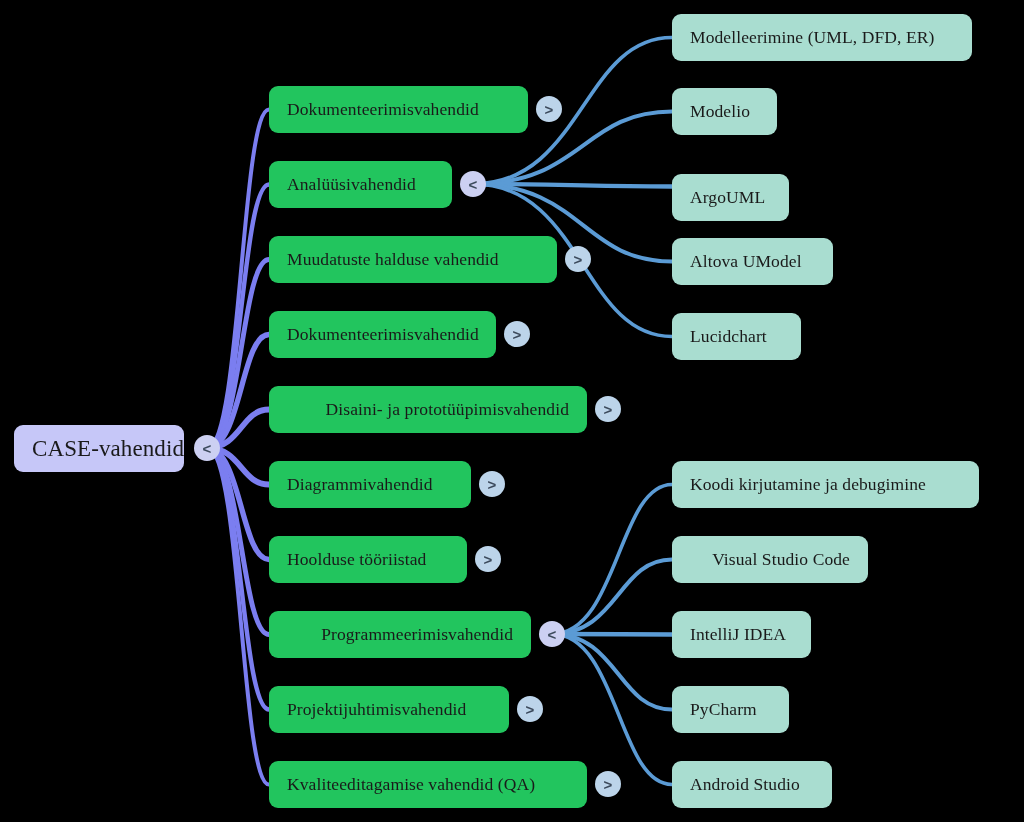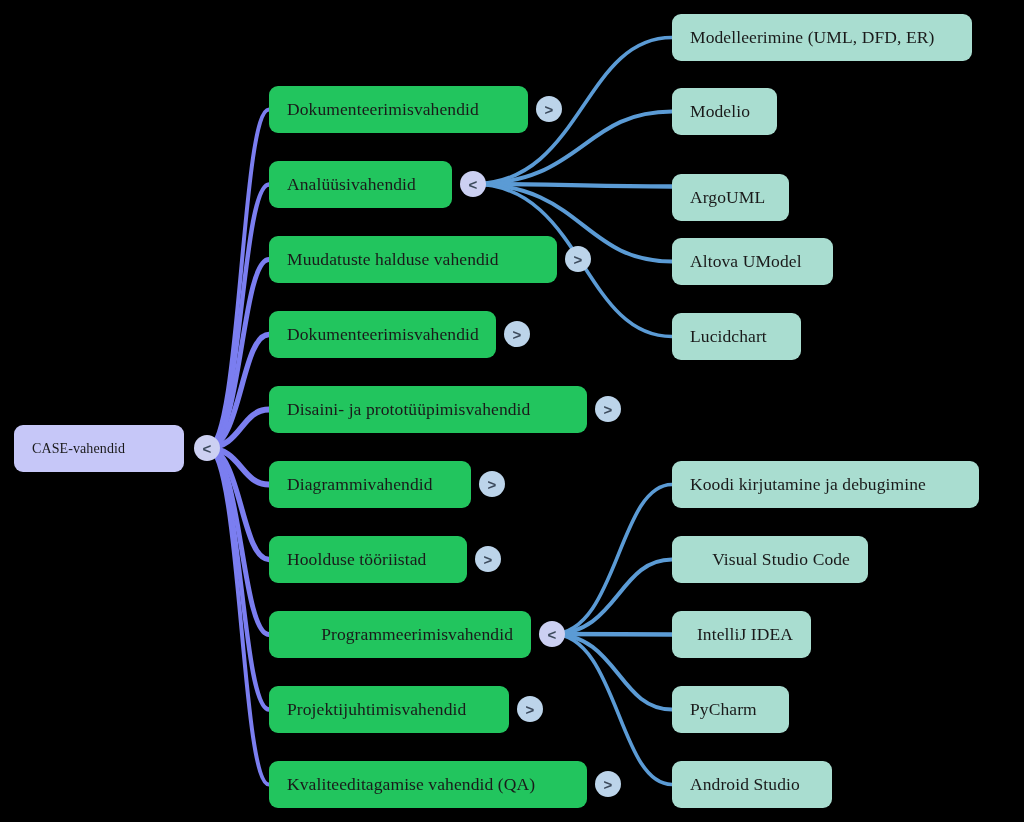--- a/index.html
+++ b/index.html
@@ -31,21 +31,21 @@
     border-radius: 9px;
     padding: 4px 18px;
     color: #1a1a1a;
     font-size: 17.5px;
     line-height: 1.1;
     white-space: nowrap;
     letter-spacing: 0.1px;
   }
   .node.root {
     background: #c6c7f8;
-    font-size: 14px;
+    font-size: 23px;
   }
   .node.branch {
     background: #22c55e;
   }
   .node.leaf {
     background: #a9ddd0;
   }
   .toggle {
     position: absolute;
     width: 26px;
@@ -122,21 +122,21 @@
         <span>Lucidchart</span>
       </div>
       <div class="node branch" style="left: 269px; top: 236px; width: 288px; height: 47px; text-align: right;">
         <span>Muudatuste halduse vahendid</span>
       </div>
       <div class="toggle collapsed" style="left: 565px; top: 246px;">&gt;</div>
       <div class="node branch" style="left: 269px; top: 311px; width: 227px; height: 47px;">
         <span>Dokumenteerimisvahendid</span>
       </div>
       <div class="toggle collapsed" style="left: 504px; top: 321px;">&gt;</div>
-      <div class="node branch" style="left: 269px; top: 386px; width: 318px; height: 47px;">
+      <div class="node branch" style="left: 269px; top: 386px; width: 318px; height: 47px; justify-content: flex-end;">
         <span>Disaini- ja prototüüpimisvahendid</span>
       </div>
       <div class="toggle collapsed" style="left: 595px; top: 396px;">&gt;</div>
       <div class="node branch" style="left: 269px; top: 461px; width: 202px; height: 47px;">
         <span>Diagrammivahendid</span>
       </div>
       <div class="toggle collapsed" style="left: 479px; top: 471px;">&gt;</div>
       <div class="node branch" style="left: 269px; top: 536px; width: 198px; height: 47px;">
         <span>Hoolduse tööriistad</span>
       </div>
@@ -144,21 +144,21 @@
       <div class="node branch" style="left: 269px; top: 611px; width: 262px; height: 47px; justify-content: flex-end;">
         <span>Programmeerimisvahendid</span>
       </div>
       <div class="toggle expanded" style="left: 539px; top: 621px;">&lt;</div>
       <div class="node leaf" style="left: 672px; top: 461px; width: 307px; height: 47px;">
         <span>Koodi kirjutamine ja debugimine</span>
       </div>
       <div class="node leaf" style="left: 672px; top: 536px; width: 196px; height: 47px; justify-content: flex-end;">
         <span>Visual Studio Code</span>
       </div>
-      <div class="node leaf" style="left: 672px; top: 611px; width: 139px; height: 47px; justify-content: flex-end;">
+      <div class="node leaf" style="left: 672px; top: 611px; width: 139px; height: 47px;">
         <span>IntelliJ IDEA</span>
       </div>
       <div class="node leaf" style="left: 672px; top: 686px; width: 117px; height: 47px;">
         <span>PyCharm</span>
       </div>
       <div class="node leaf" style="left: 672px; top: 761px; width: 160px; height: 47px;">
         <span>Android Studio</span>
       </div>
       <div class="node branch" style="left: 269px; top: 686px; width: 240px; height: 47px;">
         <span>Projektijuhtimisvahendid</span>

